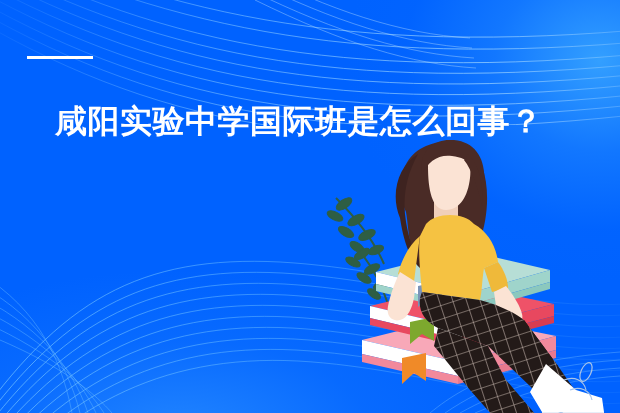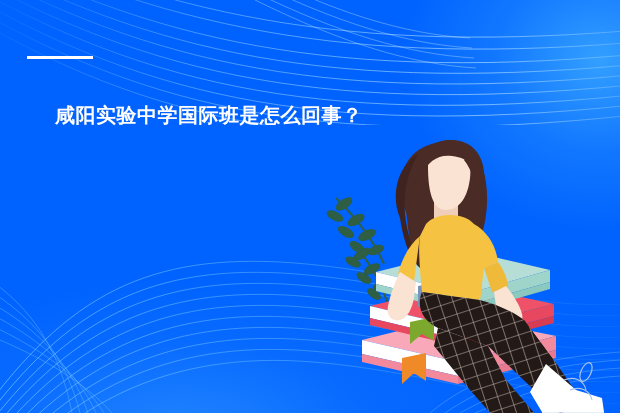--- a/index.html
+++ b/index.html
@@ -22,21 +22,21 @@
     background:radial-gradient(ellipse 420px 200px at 180px 430px,
       rgba(60,160,255,0.55) 0%, rgba(30,130,255,0.25) 45%,
       rgba(0,98,255,0) 80%);
   }
   #accent-rule{
     position:absolute;left:27px;top:56px;width:66px;height:3px;
     background:#FFFFFF;
   }
   #headline{
     position:absolute;left:55px;top:104px;
-    font-size:20px;font-weight:bold;color:#FFFFFF;
+    font-size:32px;font-weight:bold;color:#FFFFFF;
     letter-spacing:0.5px;white-space:nowrap;line-height:1.1;
     font-family:"DejaVu Sans","Liberation Sans",sans-serif;
   }
   #illustration{position:absolute;left:318px;top:140px;width:302px;height:273px;}
   svg{display:block;}
 </style>
 </head>
 <body>
 
 <div id="banner">

